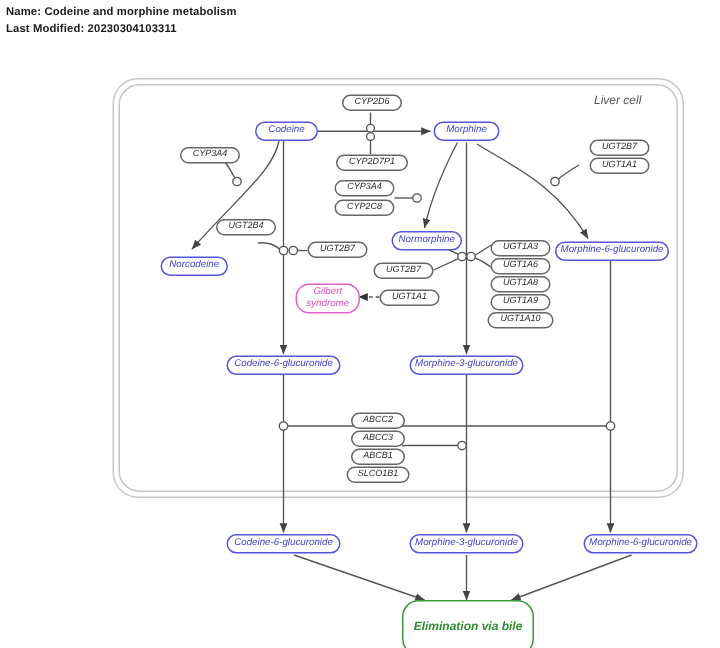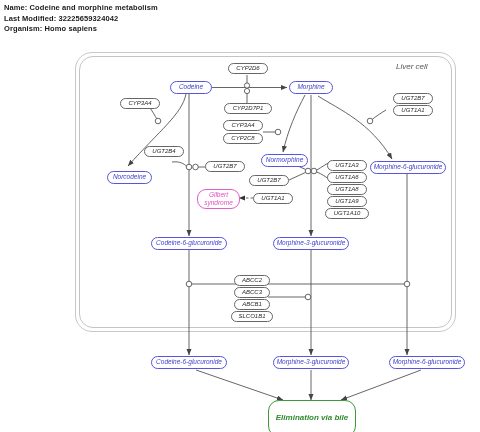--- a/index.html
+++ b/index.html
@@ -128,22 +128,21 @@
     font-size: 8px;
     font-weight: bold;
     height: 37px;
   }
 </style>
 </head>
 <body>
 
 <div id="header">
   <div class="meta-line">Name: Codeine and morphine metabolism</div>
-  <div class="meta-line">Last Modified: 32225659324042</div>
-  <div class="meta-line">Organism: Homo sapiens</div>
+  <div class="meta-line">Last Modified: 20230304103311</div>
 </div>
 
 <div id="canvas">
 
   <div class="cell-outer"></div>
   <div class="cell-inner"></div>
   <div class="cell-label">Liver cell</div>
 
   <svg id="edges" viewBox="0 0 480 388" xmlns="http://www.w3.org/2000/svg">
     <defs>

